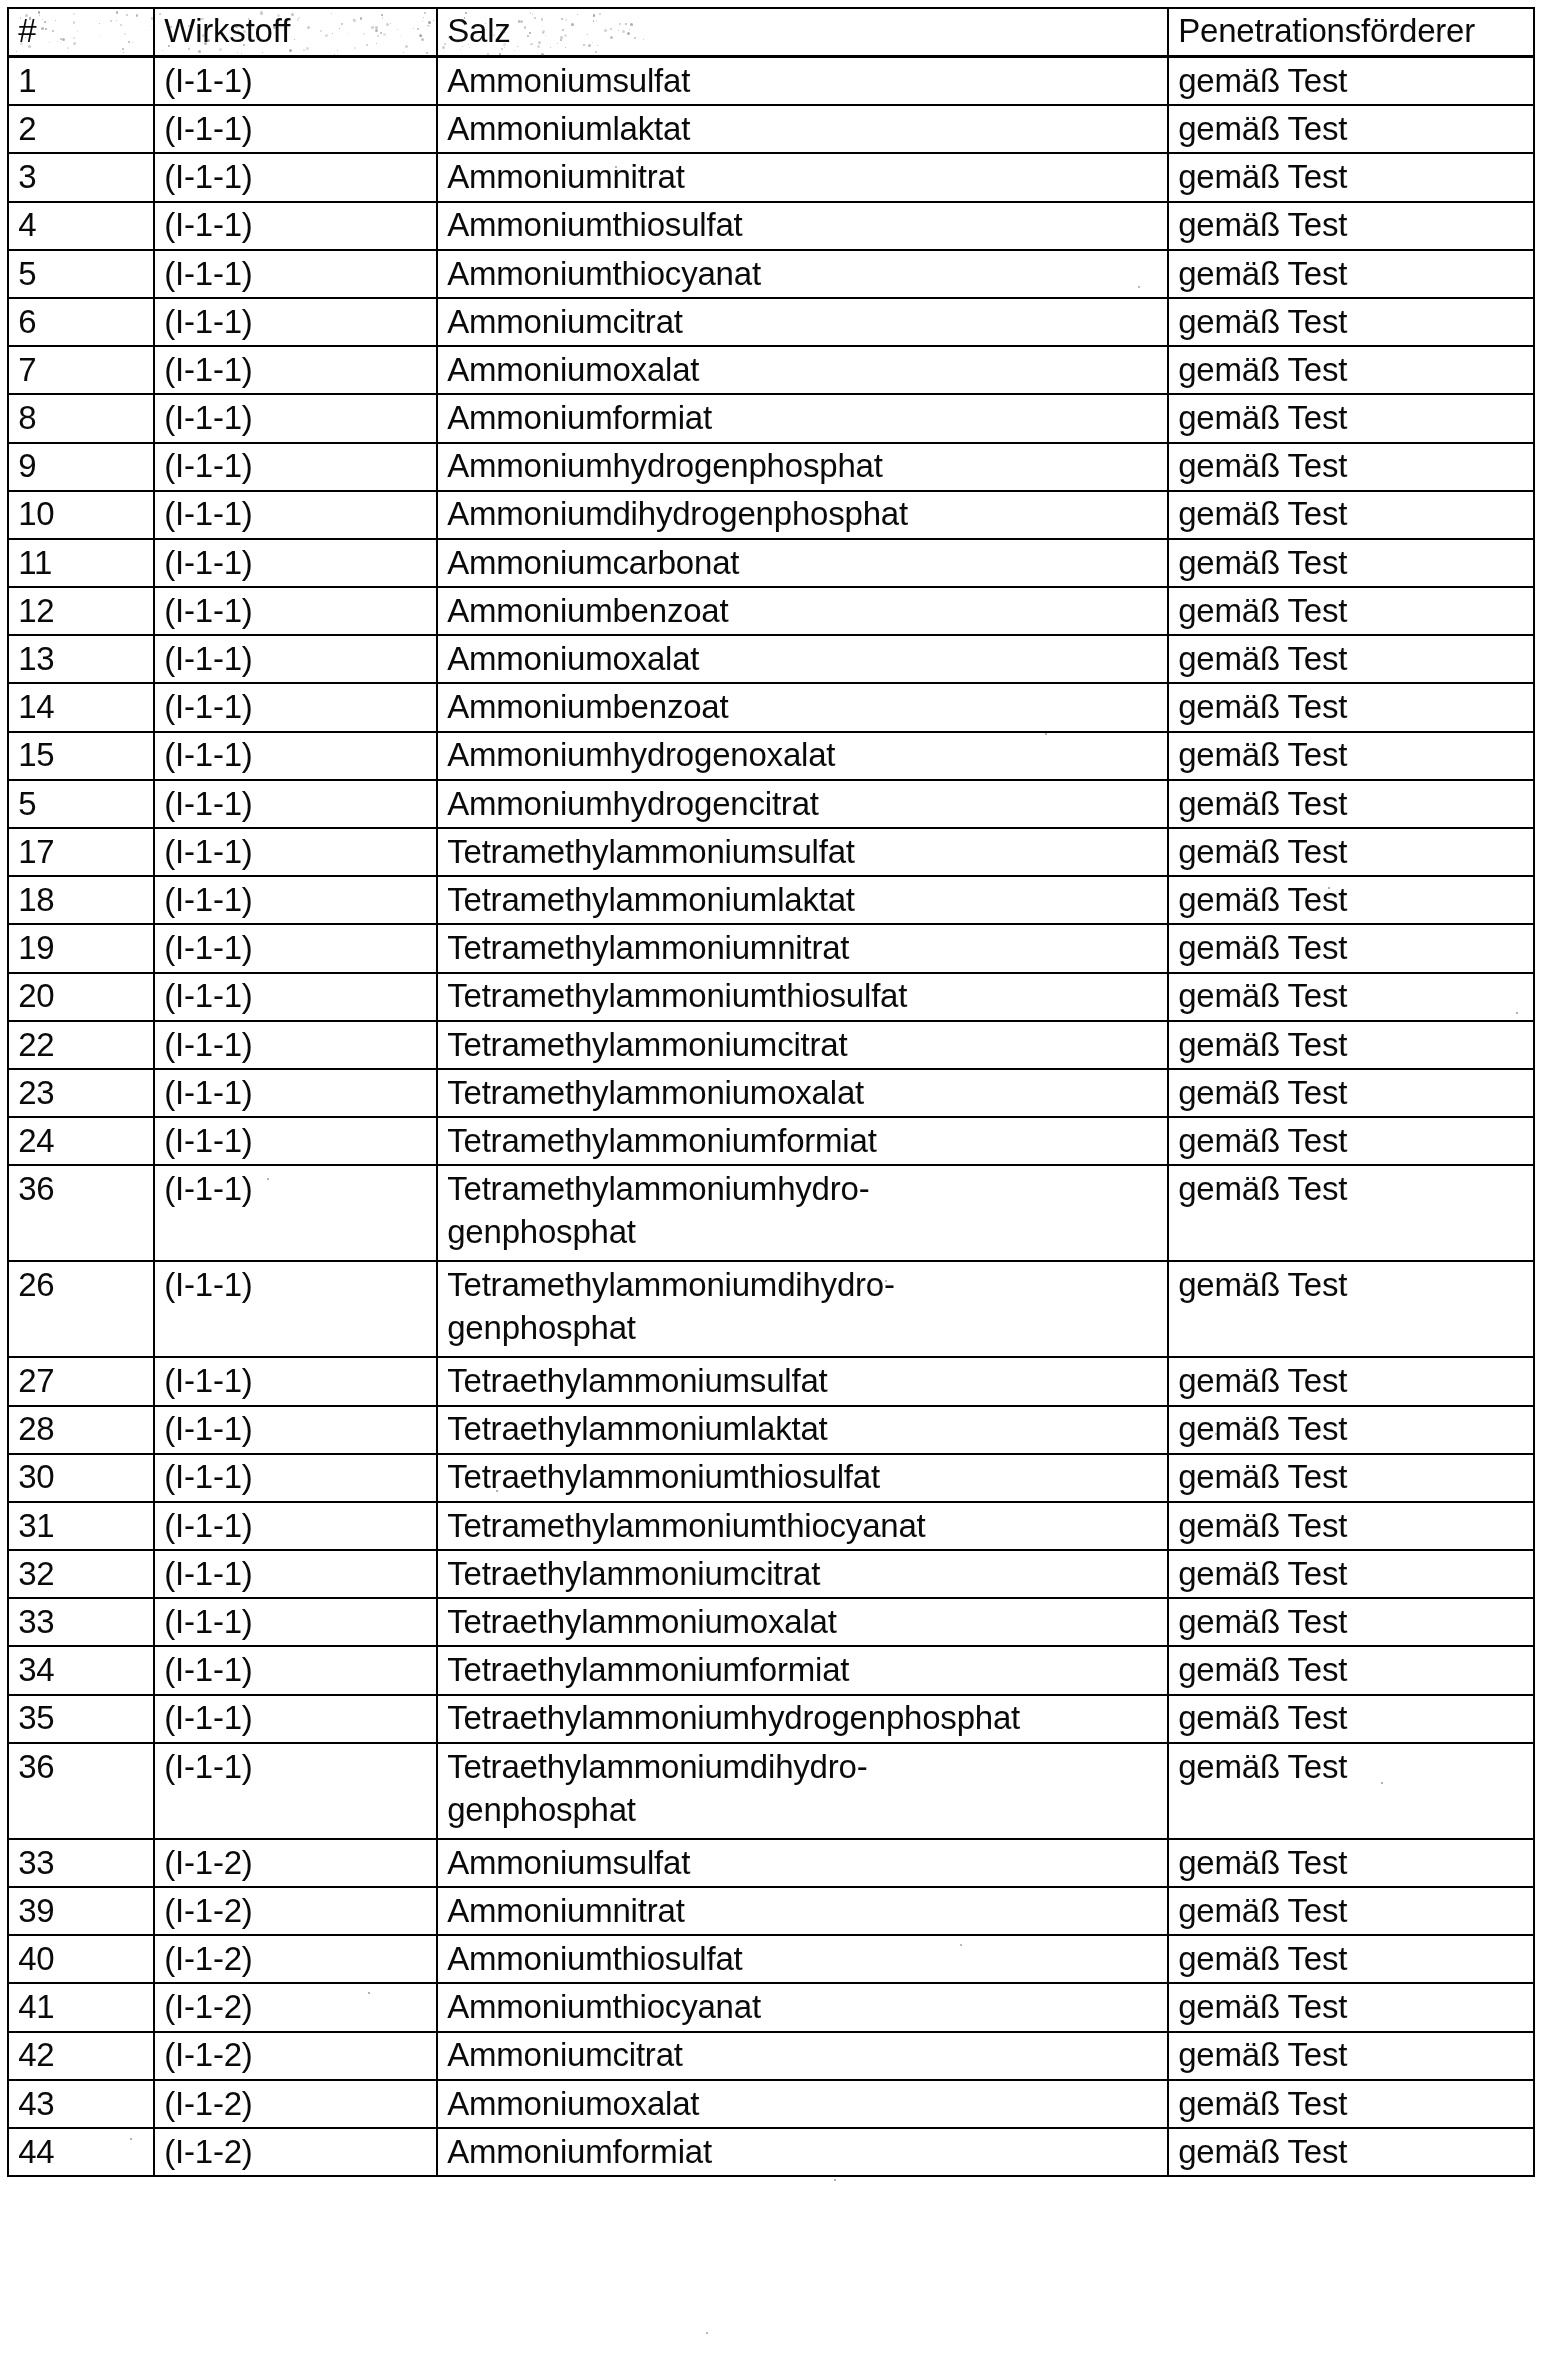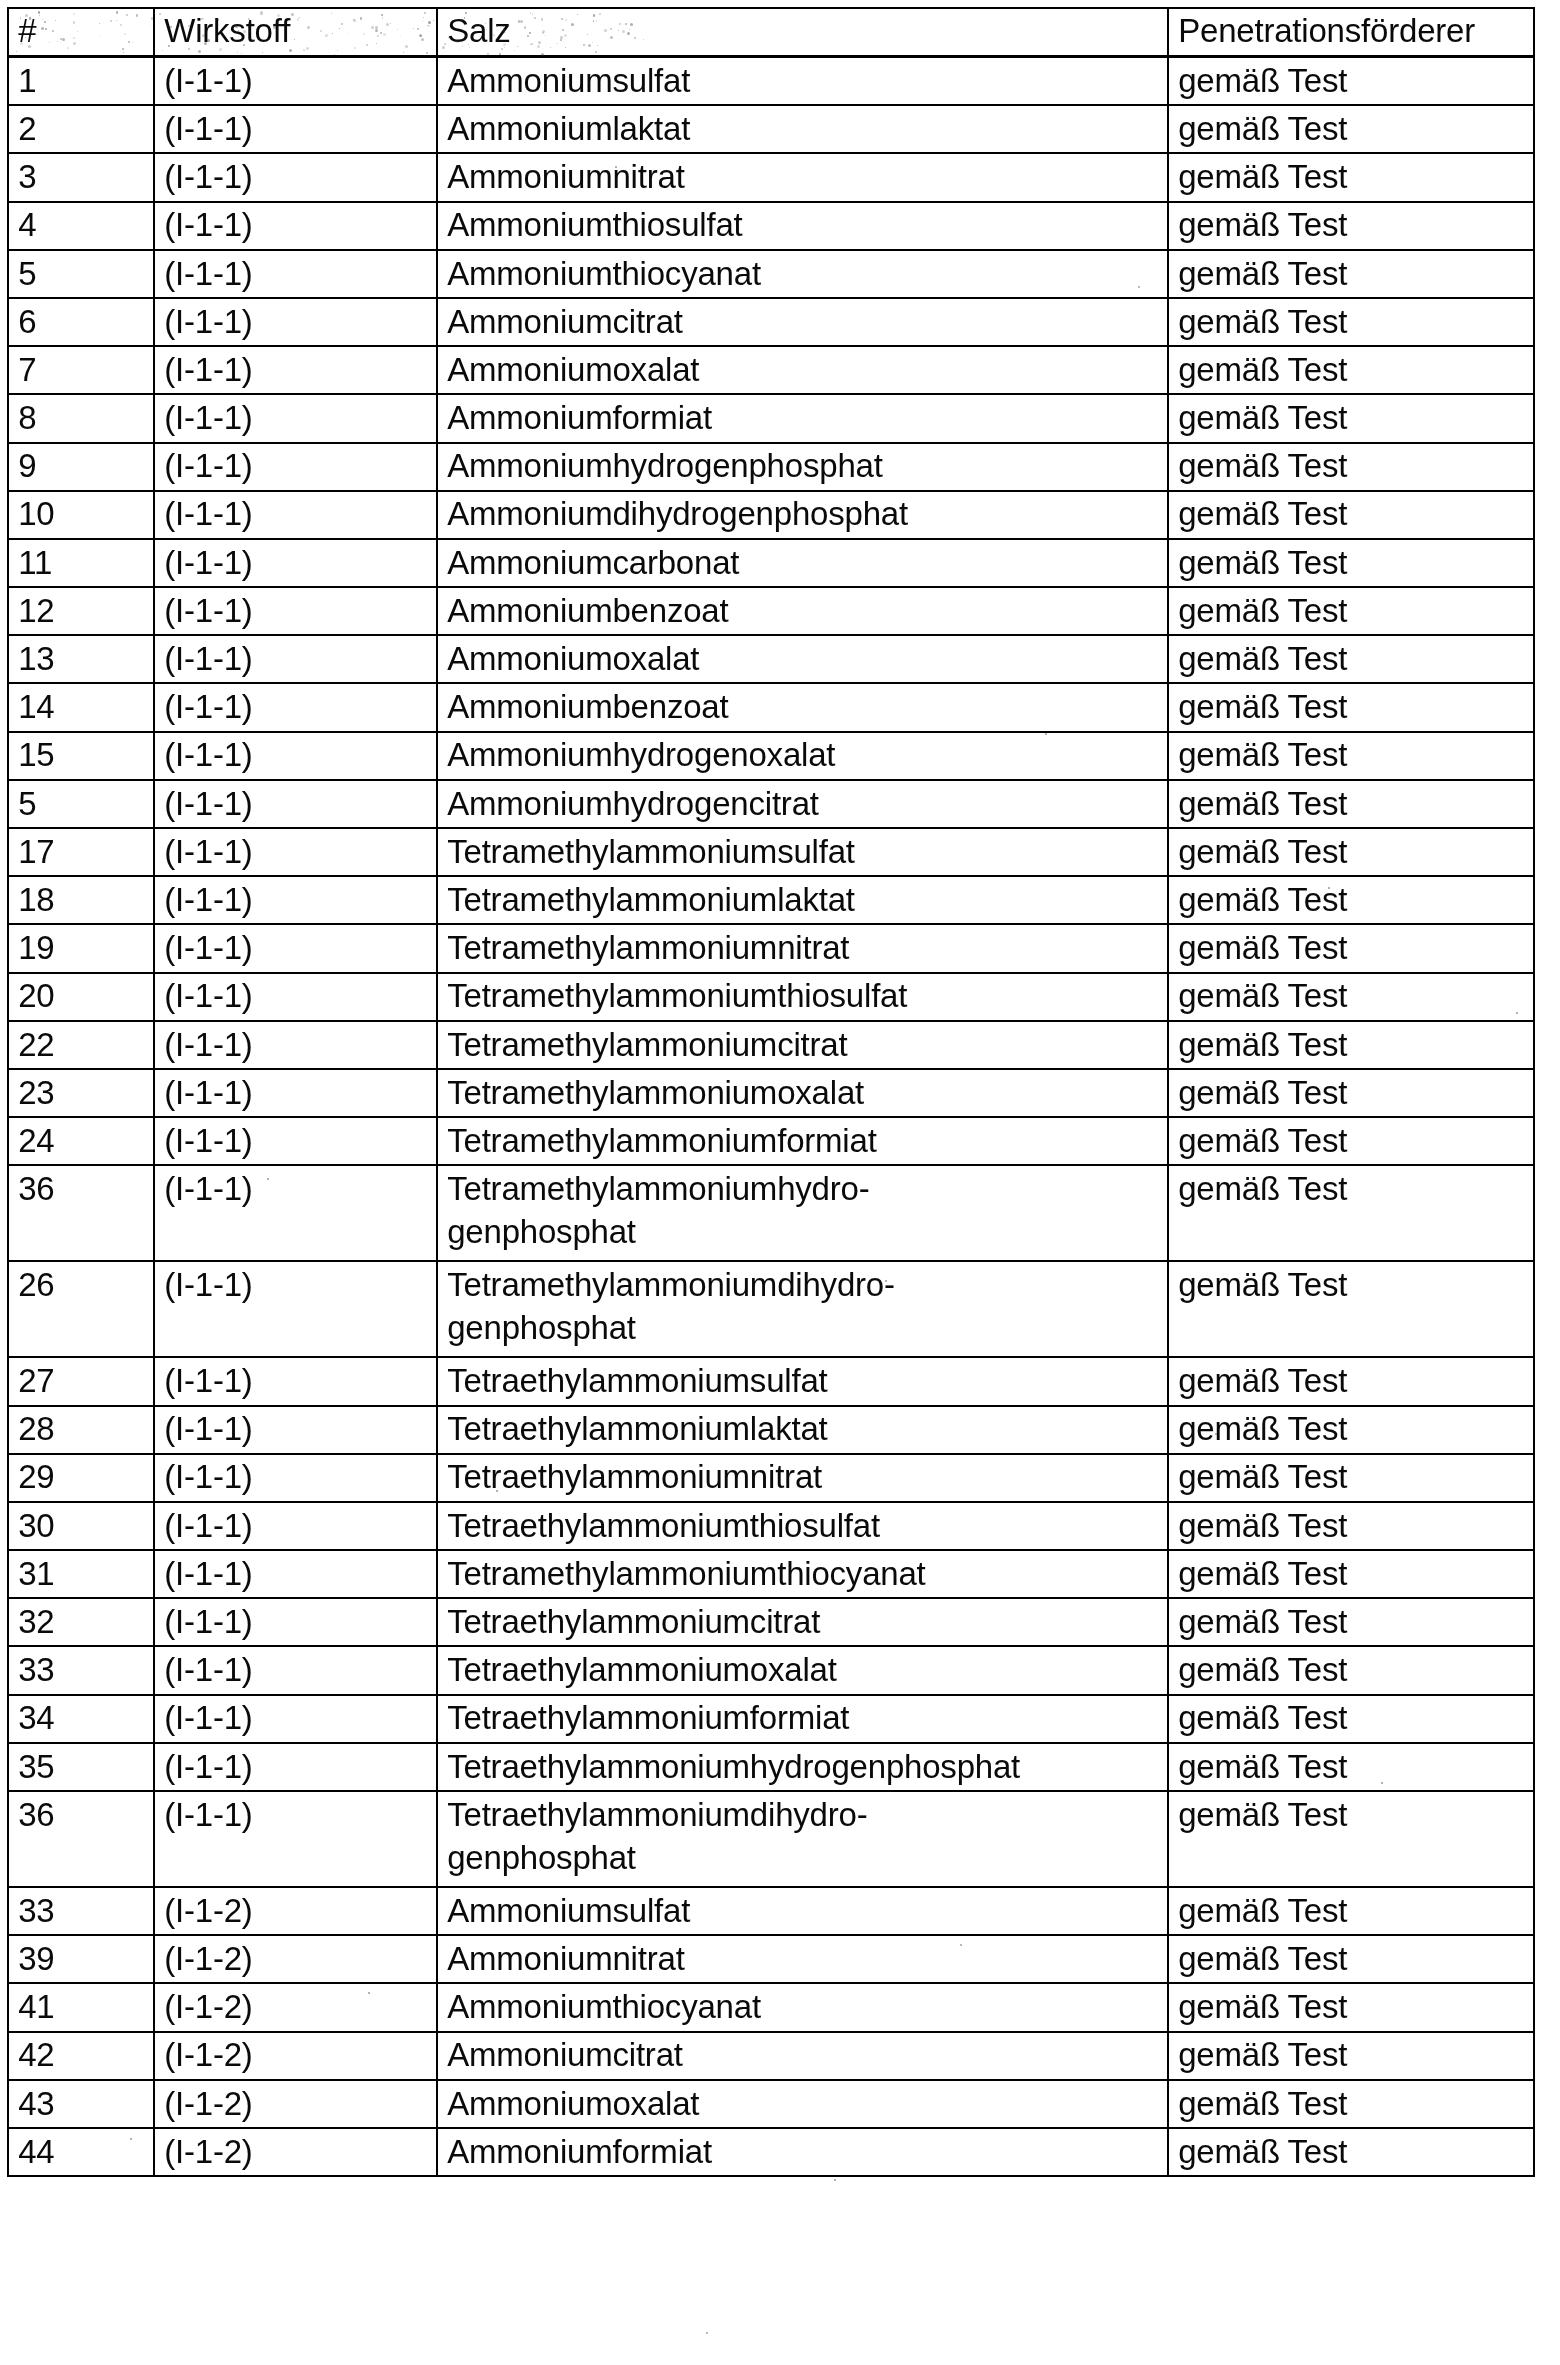--- a/index.html
+++ b/index.html
@@ -488,26 +488,20 @@
             <td>Tetraethylammoniumsulfat</td>
             <td>gemäß Test</td>
           </tr>
           <tr>
             <td>28</td>
             <td>(I-1-1)</td>
             <td>Tetraethylammoniumlaktat</td>
             <td>gemäß Test</td>
           </tr>
           <tr>
-            <td>29</td>
-            <td>(I-1-1)</td>
-            <td>Tetraethylammoniumnitrat</td>
-            <td>gemäß Test</td>
-          </tr>
-          <tr>
             <td>30</td>
             <td>(I-1-1)</td>
             <td>Tetraethylammoniumthiosulfat</td>
             <td>gemäß Test</td>
           </tr>
           <tr>
             <td>31</td>
             <td>(I-1-1)</td>
             <td>Tetramethylammoniumthiocyanat</td>
             <td>gemäß Test</td>
@@ -546,20 +540,26 @@
           <tr>
             <td>33</td>
             <td>(I-1-2)</td>
             <td>Ammoniumsulfat</td>
             <td>gemäß Test</td>
           </tr>
           <tr>
             <td>39</td>
             <td>(I-1-2)</td>
             <td>Ammoniumnitrat</td>
+            <td>gemäß Test</td>
+          </tr>
+          <tr>
+            <td>40</td>
+            <td>(I-1-2)</td>
+            <td>Ammoniumthiosulfat</td>
             <td>gemäß Test</td>
           </tr>
           <tr>
             <td>41</td>
             <td>(I-1-2)</td>
             <td>Ammoniumthiocyanat</td>
             <td>gemäß Test</td>
           </tr>
           <tr>
             <td>42</td>

